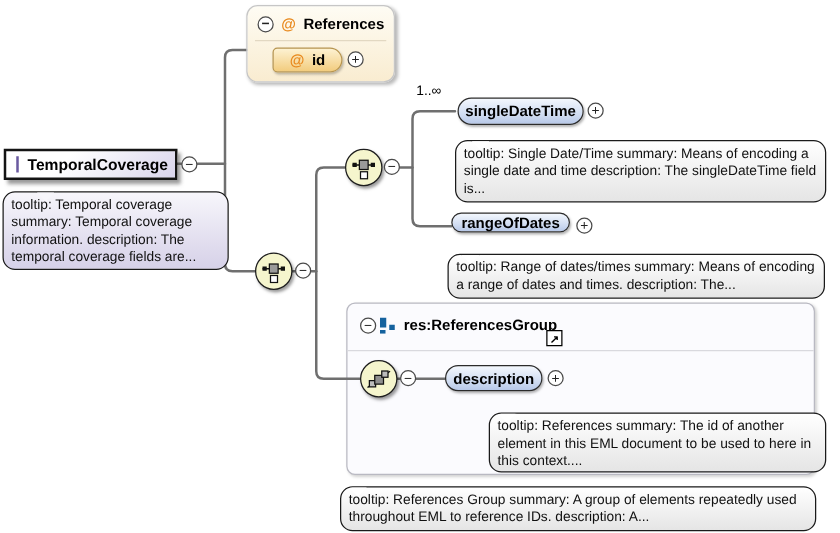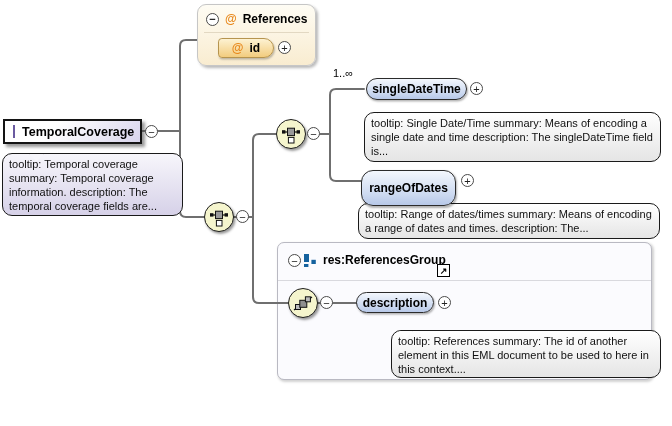--- a/index.html
+++ b/index.html
@@ -137,21 +137,21 @@
 
   <div class="pill" style="left:366px;top:78px;width:101px;height:22px;">
     <span>singleDateTime</span>
   </div>
   <div class="toggle" style="left:470px;top:82px;">+</div>
   <div class="tooltip" style="left:364px;top:112px;width:297px;height:50px;">
     <div class="notch" style="left:14px;"></div>
     <span>tooltip: Single Date/Time summary: Means of encoding a single date and time description: The singleDateTime field is...</span>
   </div>
 
-  <div class="pill" style="left:361px;top:170px;width:95px;height:36px;">
+  <div class="pill" style="left:361px;top:170px;width:95px;height:16px;">
     <span>rangeOfDates</span>
   </div>
   <div class="toggle" style="left:461px;top:174px;">+</div>
   <div class="tooltip" style="left:358px;top:203px;width:302px;height:36px;">
     <div class="notch" style="left:12px;"></div>
     <span>tooltip: Range of dates/times summary: Means of encoding a range of dates and times. description: The...</span>
   </div>
 
   <div class="compositor" style="left:288px;top:288px;">
     <svg width="20" height="20" viewBox="0 0 20 20">
@@ -165,14 +165,18 @@
 
   <div class="pill" style="left:356px;top:292px;width:78px;height:21px;">
     <span>description</span>
   </div>
   <div class="toggle" style="left:438px;top:296px;">+</div>
   <div class="tooltip" style="left:367px;top:330px;width:270px;height:48px;margin-left:24px;">
     <div class="notch" style="left:8px;"></div>
     <span>tooltip: References summary: The id of another element in this EML document to be used to here in this context....</span>
   </div>
 
+  <div class="tooltip" style="left:272px;top:389px;width:381px;height:36px;">
+    <div class="notch" style="left:8px;"></div>
+    <span>tooltip: References Group summary: A group of elements repeatedly used throughout EML to reference IDs. description: A...</span>
+  </div>
 
 </div>
 
 </body></html>

